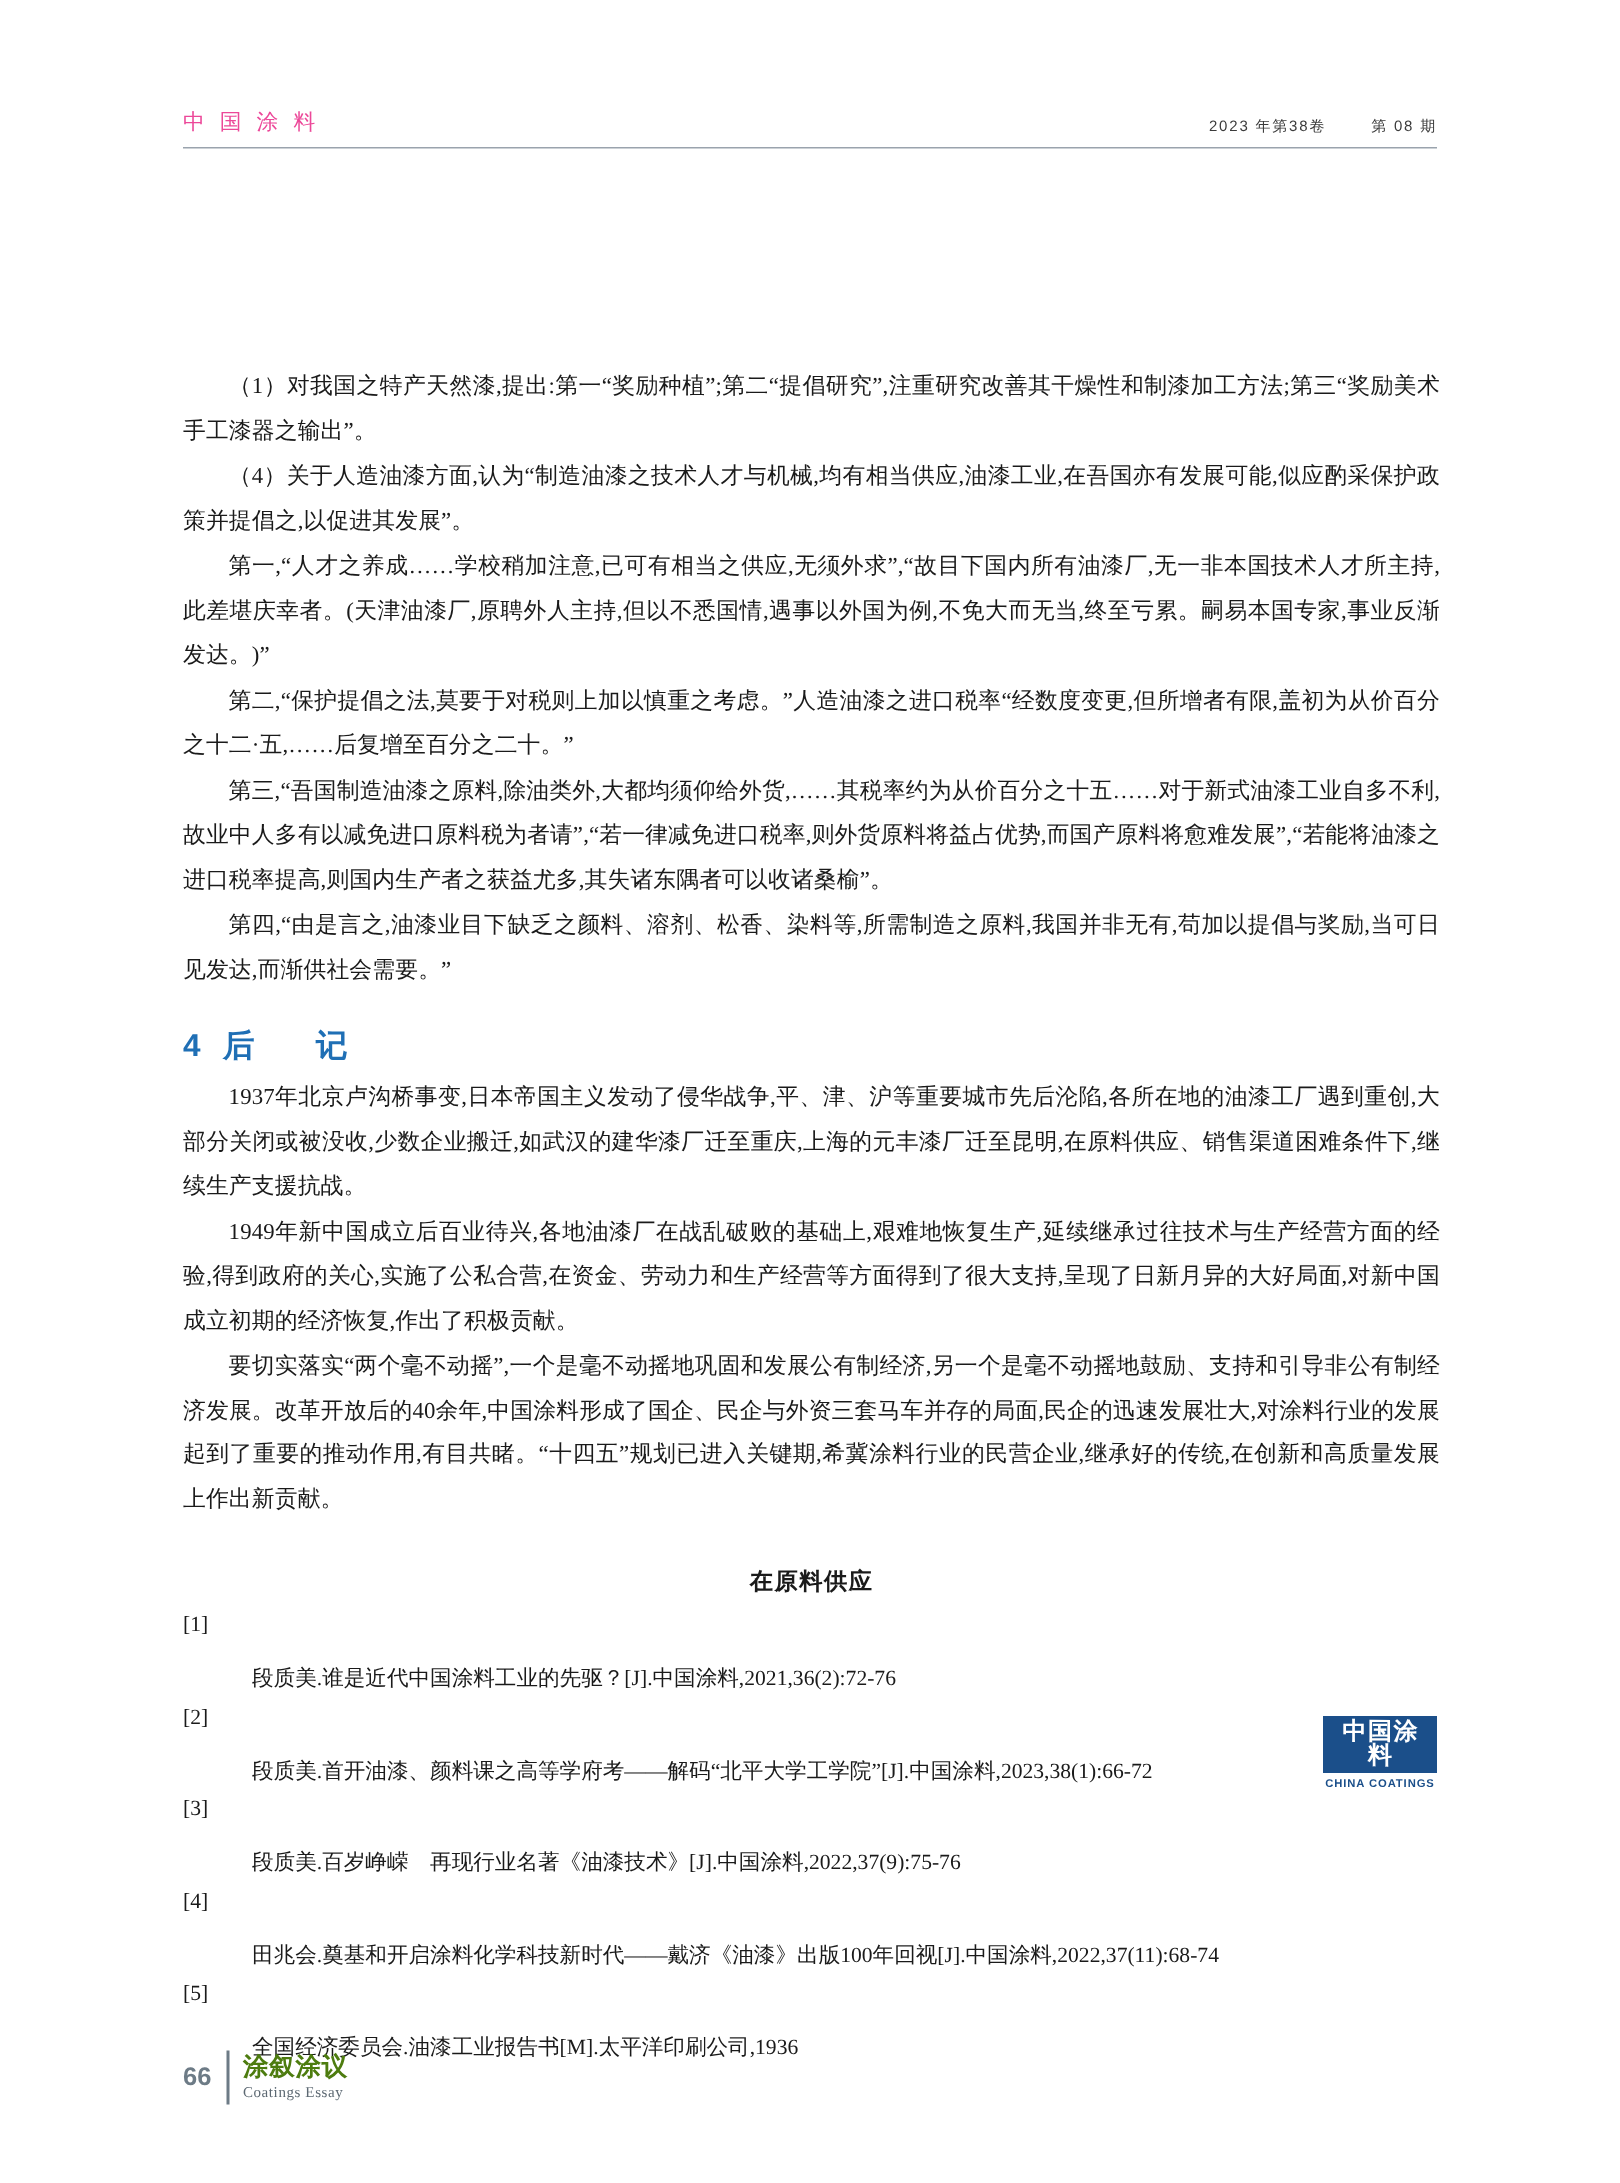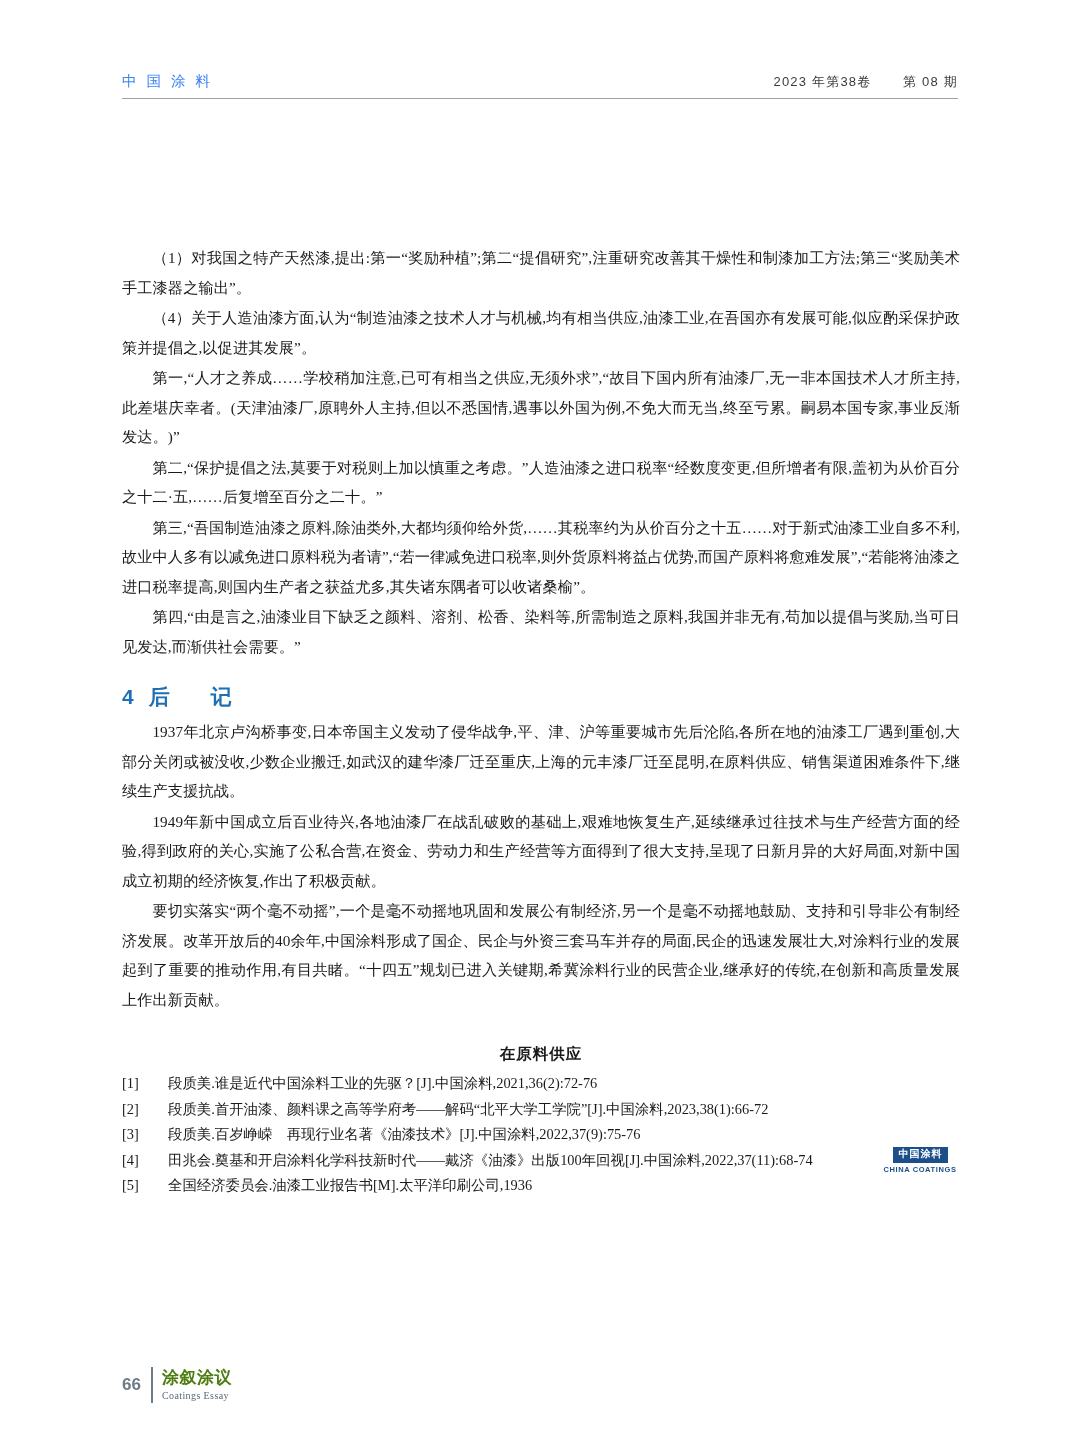--- a/index.html
+++ b/index.html
@@ -29,25 +29,25 @@
     width: 836px;
     display: flex;
     align-items: flex-end;
     justify-content: space-between;
     padding-bottom: 7px;
     border-bottom: 1px solid #9aa3ad;
   }
   .header-left {
     font-size: 14.5px;
     letter-spacing: 3px;
-    color: #3b82f6;
+    color: #ec4899;
     font-family: "Liberation Sans", sans-serif;
   }
   .header-right {
-    font-size: 13px;
+    font-size: 10px;
     letter-spacing: 1.2px;
     color: #3b3b3b;
     font-family: "Liberation Sans", sans-serif;
   }
   .header-right .sep {
     display: inline-block;
     width: 22px;
   }
 
   
@@ -104,37 +104,38 @@
     display: flex;
     font-size: 14.4px;
     line-height: 25.5px;
   }
   .ref-num {
     width: 46px;
     flex: 0 0 46px;
   }
   .ref-text {
     flex: 1;
+    margin-top: 36px;
   }
 
   
   .logo {
     position: absolute;
     right: 122px;
     top: 1144px;
     width: 76px;
     text-align: center;
     line-height: 1;
   }
   .logo-cn {
     display: inline-block;
     background: #1b4f8a;
     color: #ffffff;
-    font-family: Liberation Mono, monospace;
-    font-size: 10px;
+    font-family: Liberation Serif, serif;
+    font-size: 16px;
     font-weight: bold;
     letter-spacing: 1px;
     padding: 3px 5px 3px 6px;
   }
   .logo-en {
     margin-top: 3px;
     color: #1b4f8a;
     font-family: "Liberation Sans", sans-serif;
     font-size: 7.5px;
     font-weight: bold;

